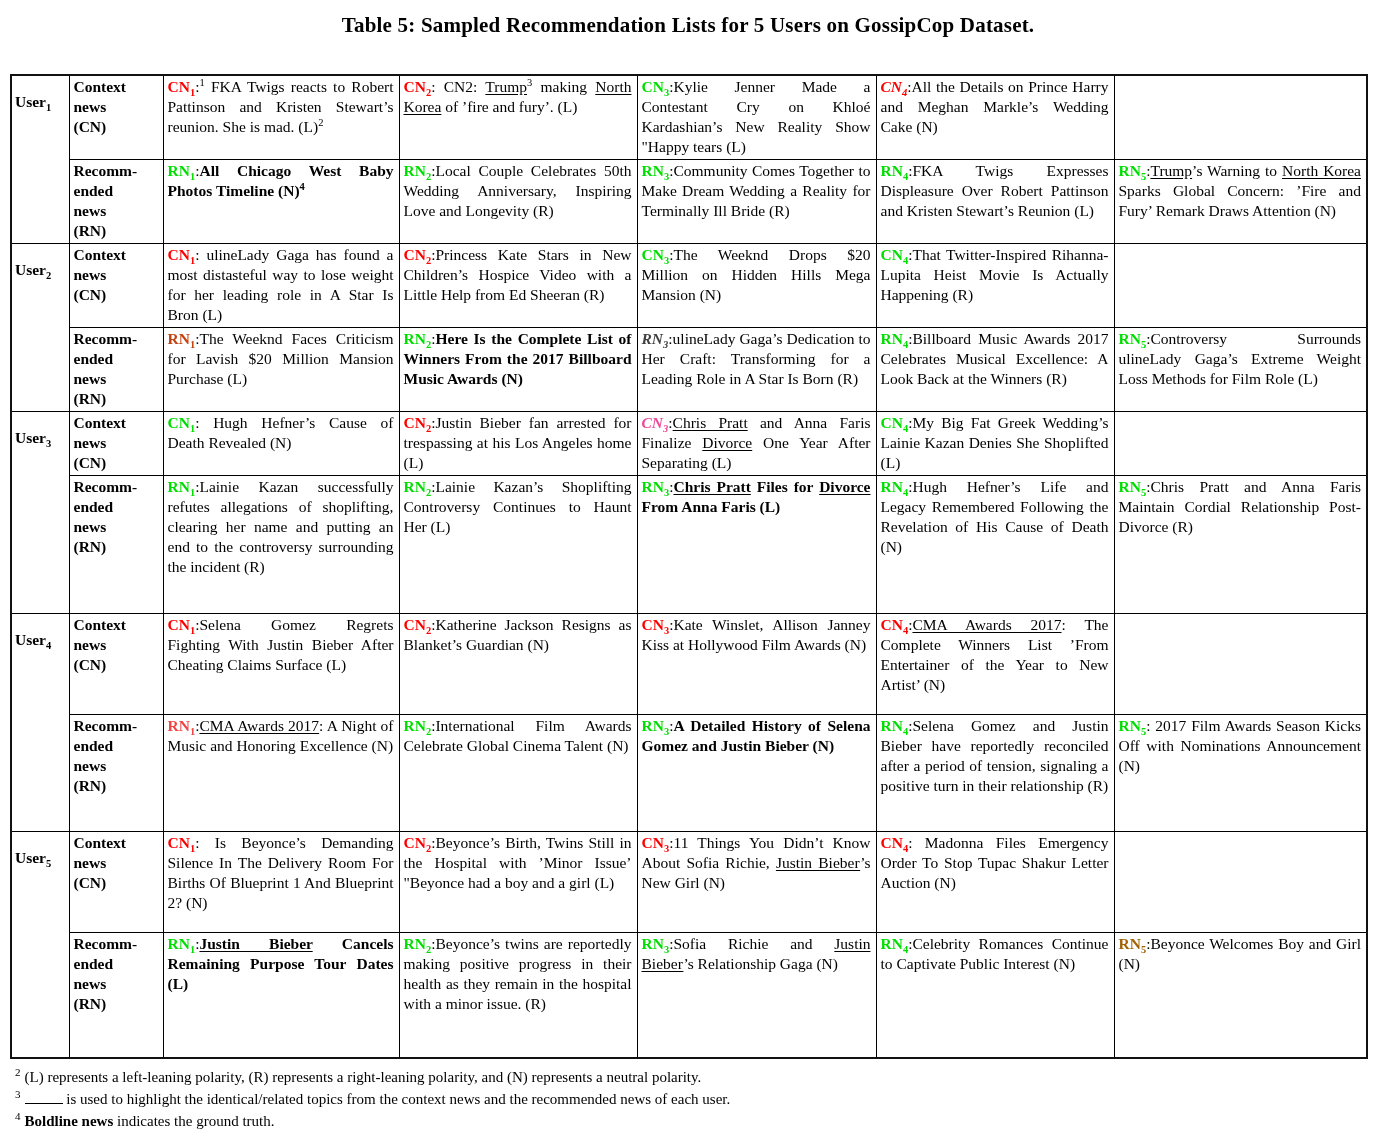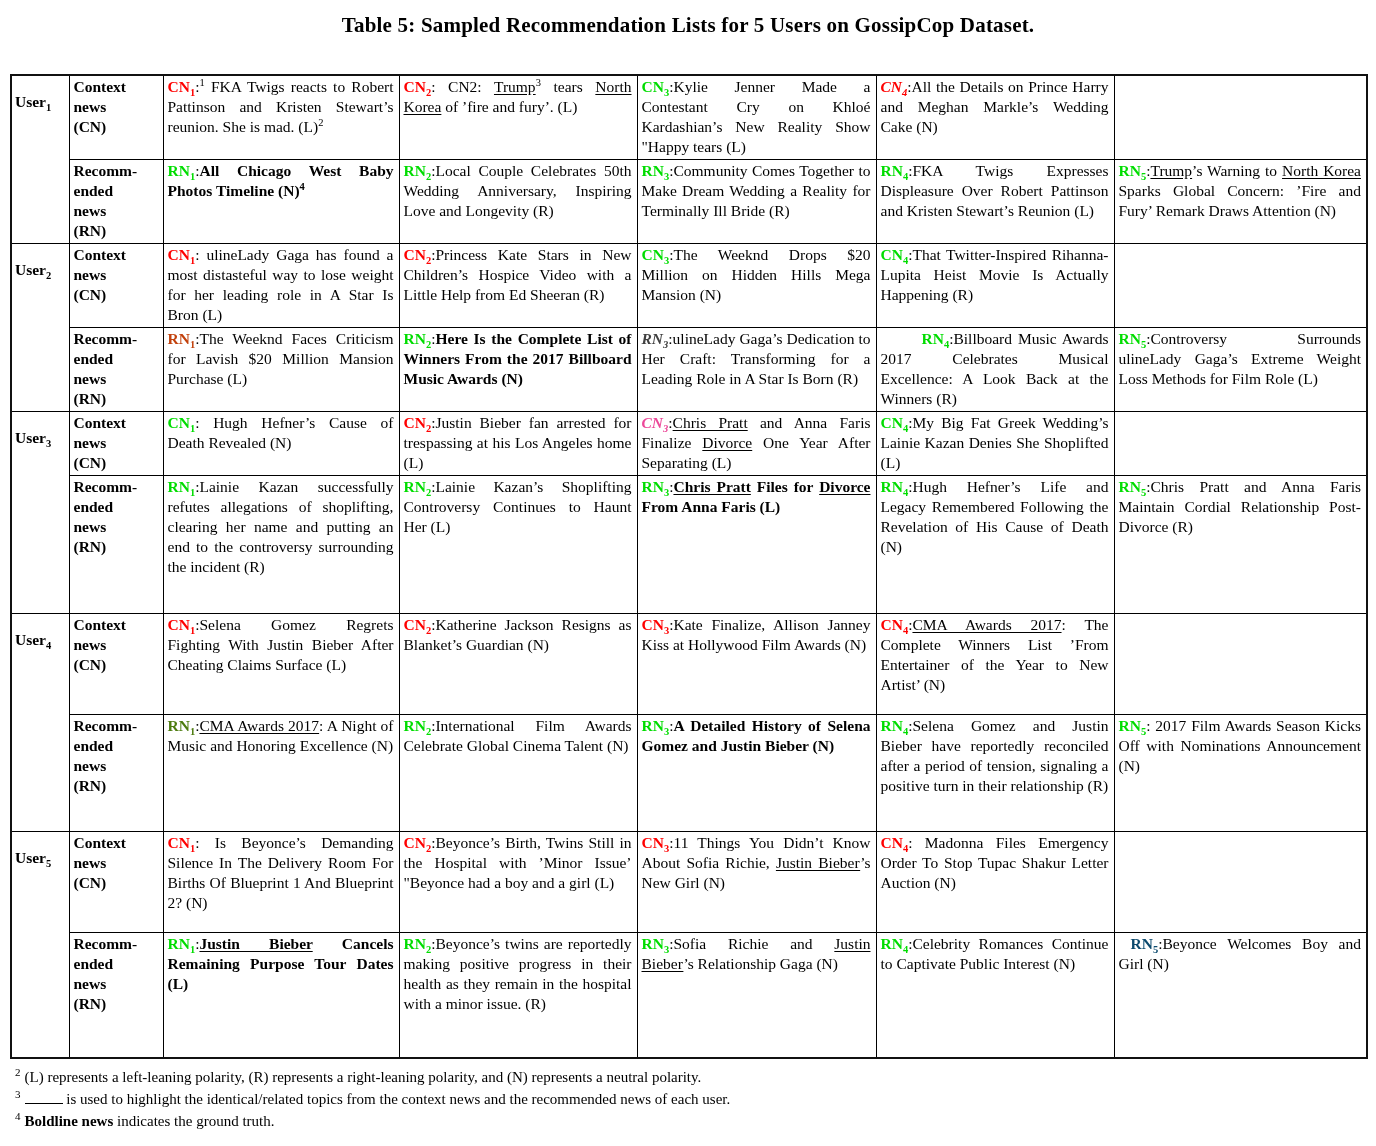--- a/index.html
+++ b/index.html
@@ -40,21 +40,21 @@
       <col style="width:238px">
         <col style="width:253px">
     </colgroup>
     <tbody id="table-body">
         <tr class="cn-row u1-cn">
           <td class="user-cell" rowspan="2">User<sub>1</sub></td>
           <td class="type-cell">Context
 news
 (CN)</td>
           <td class="news-cell"><b class="news-label" style="color: rgb(255, 0, 0);">CN<sub>1</sub></b><span>:</span><sup>1</sup><span> FKA Twigs reacts to Robert Pattinson and Kristen Stewart’s reunion. She is mad. (L)</span><sup>2</sup></td>
-          <td class="news-cell"><b class="news-label" style="color: rgb(255, 0, 0);">CN<sub>2</sub></b><span>:</span><span> CN2: </span><span class="u">Trump</span><sup>3</sup><span> tears </span><span class="u">North Korea</span><span> of ’fire and fury’. (L)</span></td>
+          <td class="news-cell"><b class="news-label" style="color: rgb(255, 0, 0);">CN<sub>2</sub></b><span>:</span><span> CN2: </span><span class="u">Trump</span><sup>3</sup><span> making </span><span class="u">North Korea</span><span> of ’fire and fury’. (L)</span></td>
           <td class="news-cell"><b class="news-label" style="color: rgb(0, 221, 0);">CN<sub>3</sub></b><span>:</span><span>Kylie Jenner Made a Contestant Cry on Khloé Kardashian’s New Reality Show "Happy tears (L)</span></td>
           <td class="news-cell"><b class="news-label" style="color: rgb(255, 0, 0); font-style: italic;">CN<sub>4</sub></b><span>:</span><span>All the Details on Prince Harry and Meghan Markle’s Wedding Cake (N)</span></td>
           <td class="news-cell"></td>
         </tr>
         <tr class="rn-row u1-rn">
           <td class="type-cell">Recomm-
 ended
 news
 (RN)</td>
           <td class="news-cell"><b class="news-label" style="color: rgb(0, 221, 0);">RN<sub>1</sub></b><span>:</span><span class="b">All Chicago West Baby Photos Timeline (N)</span><sup class="b">4</sup></td>
@@ -75,21 +75,21 @@
           <td class="news-cell"></td>
         </tr>
         <tr class="rn-row u2-rn">
           <td class="type-cell">Recomm-
 ended
 news
 (RN)</td>
           <td class="news-cell"><b class="news-label" style="color: #c2410c;">RN<sub>1</sub></b><span>:</span><span>The Weeknd Faces Criticism for Lavish $20 Million Mansion Purchase (L)</span></td>
           <td class="news-cell"><b class="news-label" style="color: rgb(0, 221, 0);">RN<sub>2</sub></b><span>:</span><span class="b">Here Is the Complete List of Winners From the 2017 Billboard Music Awards (N)</span></td>
           <td class="news-cell"><b class="news-label" style="color: #404040; font-style: italic;">RN<sub>3</sub></b><span>:</span><span>ulineLady Gaga’s Dedication to Her Craft: Transforming for a Leading Role in A Star Is Born (R)</span></td>
-          <td class="news-cell"><b class="news-label" style="color: rgb(0, 221, 0); margin-left: 41px;">RN<sub>4</sub></b><span>:</span><span>Billboard Music Awards 2017 Celebrates Musical Excellence: A Look Back at the Winners (R)</span></td>
+          <td class="news-cell"><b class="news-label" style="color: rgb(0, 221, 0);">RN<sub>4</sub></b><span>:</span><span>Billboard Music Awards 2017 Celebrates Musical Excellence: A Look Back at the Winners (R)</span></td>
           <td class="news-cell"><b class="news-label" style="color: rgb(0, 221, 0);">RN<sub>5</sub></b><span>:</span><span>Controversy Surrounds ulineLady Gaga’s Extreme Weight Loss Methods for Film Role (L)</span></td>
         </tr>
         <tr class="cn-row u3-cn">
           <td class="user-cell" rowspan="2">User<sub>3</sub></td>
           <td class="type-cell">Context
 news
 (CN)</td>
           <td class="news-cell"><b class="news-label" style="color: rgb(0, 221, 0);">CN<sub>1</sub></b><span>:</span><span> Hugh Hefner’s Cause of Death Revealed (N)</span></td>
           <td class="news-cell"><b class="news-label" style="color: rgb(255, 0, 0);">CN<sub>2</sub></b><span>:</span><span>Justin Bieber fan arrested for trespassing at his Los Angeles home (L)</span></td>
           <td class="news-cell"><b class="news-label" style="color: #ec4899; font-style: italic;">CN<sub>3</sub></b><span>:</span><span class="u">Chris Pratt</span><span> and Anna Faris Finalize </span><span class="u">Divorce</span><span> One Year After Separating (L)</span></td>
@@ -107,30 +107,30 @@
           <td class="news-cell"><b class="news-label" style="color: rgb(0, 221, 0);">RN<sub>4</sub></b><span>:</span><span>Hugh Hefner’s Life and Legacy Remembered Following the Revelation of His Cause of Death (N)</span></td>
           <td class="news-cell"><b class="news-label" style="color: rgb(0, 221, 0);">RN<sub>5</sub></b><span>:</span><span>Chris Pratt and Anna Faris Maintain Cordial Relationship Post-Divorce (R)</span></td>
         </tr>
         <tr class="cn-row u4-cn">
           <td class="user-cell" rowspan="2">User<sub>4</sub></td>
           <td class="type-cell">Context
 news
 (CN)</td>
           <td class="news-cell"><b class="news-label" style="color: rgb(255, 0, 0);">CN<sub>1</sub></b><span>:</span><span>Selena Gomez Regrets Fighting With Justin Bieber After Cheating Claims Surface (L)</span></td>
           <td class="news-cell"><b class="news-label" style="color: rgb(255, 0, 0);">CN<sub>2</sub></b><span>:</span><span>Katherine Jackson Resigns as Blanket’s Guardian (N)</span></td>
-          <td class="news-cell"><b class="news-label" style="color: rgb(255, 0, 0);">CN<sub>3</sub></b><span>:</span><span>Kate Finalize, Allison Janney Kiss at Hollywood Film Awards (N)</span></td>
+          <td class="news-cell"><b class="news-label" style="color: rgb(255, 0, 0);">CN<sub>3</sub></b><span>:</span><span>Kate Winslet, Allison Janney Kiss at Hollywood Film Awards (N)</span></td>
           <td class="news-cell"><b class="news-label" style="color: rgb(255, 0, 0);">CN<sub>4</sub></b><span>:</span><span class="u">CMA Awards 2017</span><span>: The Complete Winners List ’From Entertainer of the Year to New Artist’ (N)</span></td>
           <td class="news-cell"></td>
         </tr>
         <tr class="rn-row u4-rn">
           <td class="type-cell">Recomm-
 ended
 news
 (RN)</td>
-          <td class="news-cell"><b class="news-label" style="color: #4d7c0f;">RN<sub>1</sub></b><span>:</span><span class="u">CMA Awards 2017</span><span>: A Night of Music and Honoring Excellence (N)</span></td>
+          <td class="news-cell"><b class="news-label" style="color: #ef4444;">RN<sub>1</sub></b><span>:</span><span class="u">CMA Awards 2017</span><span>: A Night of Music and Honoring Excellence (N)</span></td>
           <td class="news-cell"><b class="news-label" style="color: rgb(0, 221, 0);">RN<sub>2</sub></b><span>:</span><span>International Film Awards Celebrate Global Cinema Talent (N)</span></td>
           <td class="news-cell"><b class="news-label" style="color: rgb(0, 221, 0);">RN<sub>3</sub></b><span>:</span><span class="b">A Detailed History of Selena Gomez and Justin Bieber (N)</span></td>
           <td class="news-cell"><b class="news-label" style="color: rgb(0, 221, 0);">RN<sub>4</sub></b><span>:</span><span>Selena Gomez and Justin Bieber have reportedly reconciled after a period of tension, signaling a positive turn in their relationship (R)</span></td>
           <td class="news-cell"><b class="news-label" style="color: rgb(0, 221, 0);">RN<sub>5</sub></b><span>:</span><span> 2017 Film Awards Season Kicks Off with Nominations Announcement (N)</span></td>
         </tr>
         <tr class="cn-row u5-cn">
           <td class="user-cell" rowspan="2">User<sub>5</sub></td>
           <td class="type-cell">Context
 news
 (CN)</td>
@@ -142,21 +142,21 @@
         </tr>
         <tr class="rn-row u5-rn">
           <td class="type-cell">Recomm-
 ended
 news
 (RN)</td>
           <td class="news-cell"><b class="news-label" style="color: rgb(0, 221, 0);">RN<sub>1</sub></b><span>:</span><span class="u b">Justin Bieber</span><span class="b"> Cancels Remaining Purpose Tour Dates (L)</span></td>
           <td class="news-cell"><b class="news-label" style="color: rgb(0, 221, 0);">RN<sub>2</sub></b><span>:</span><span>Beyonce’s twins are reportedly making positive progress in their health as they remain in the hospital with a minor issue. (R)</span></td>
           <td class="news-cell"><b class="news-label" style="color: rgb(0, 221, 0);">RN<sub>3</sub></b><span>:</span><span>Sofia Richie and </span><span class="u">Justin Bieber</span><span>’s Relationship Gaga (N)</span></td>
           <td class="news-cell"><b class="news-label" style="color: rgb(0, 221, 0);">RN<sub>4</sub></b><span>:</span><span>Celebrity Romances Continue to Captivate Public Interest (N)</span></td>
-          <td class="news-cell"><b class="news-label" style="color: #0c4a6e; margin-left: 12px;">RN<sub>5</sub></b><span>:</span><span>Beyonce Welcomes Boy and Girl (N)</span></td>
+          <td class="news-cell"><b class="news-label" style="color: #a16207;">RN<sub>5</sub></b><span>:</span><span>Beyonce Welcomes Boy and Girl (N)</span></td>
         </tr>
       </tbody>
   </table>
 
   <div class="footnotes" id="footnotes">
       <div class="fn"><sup class="fn-marker">2</sup><span>(L) represents a left-leaning polarity, (R) represents a right-leaning polarity, and (N) represents a neutral polarity.</span></div>
       <div class="fn"><sup class="fn-marker">3</sup><span class="blank"></span><span> is used to highlight the identical/related topics from the context news and the recommended news of each user.</span></div>
       <div class="fn"><sup class="fn-marker">4</sup><span class="b">Boldline news</span><span> indicates the ground truth.</span></div>
     </div>
 </div>

